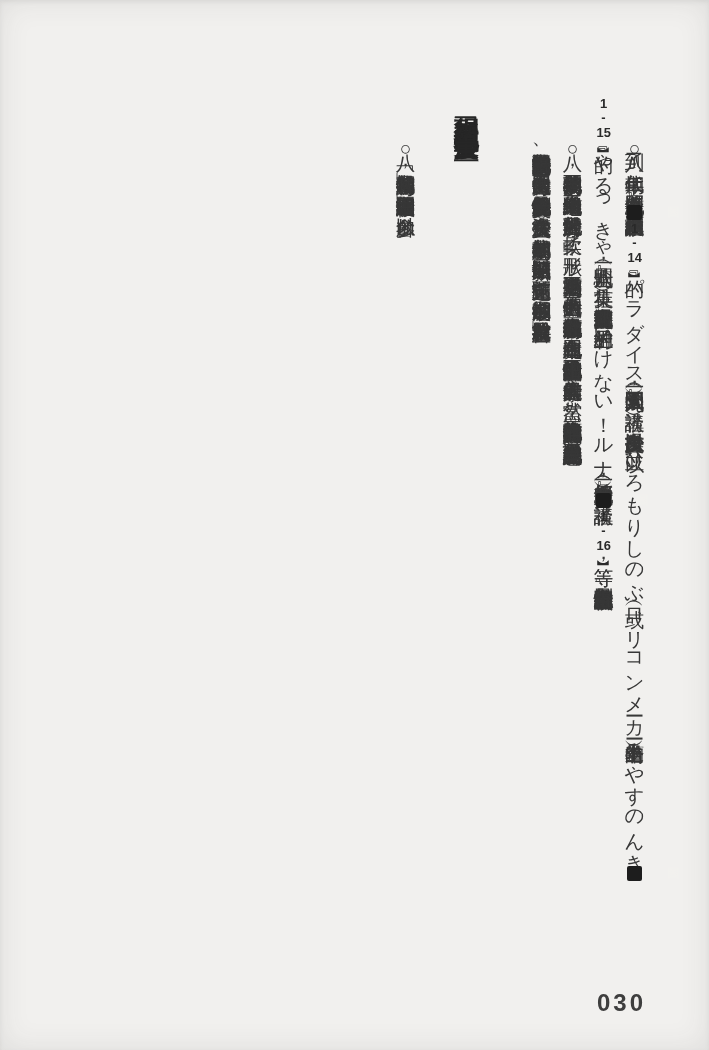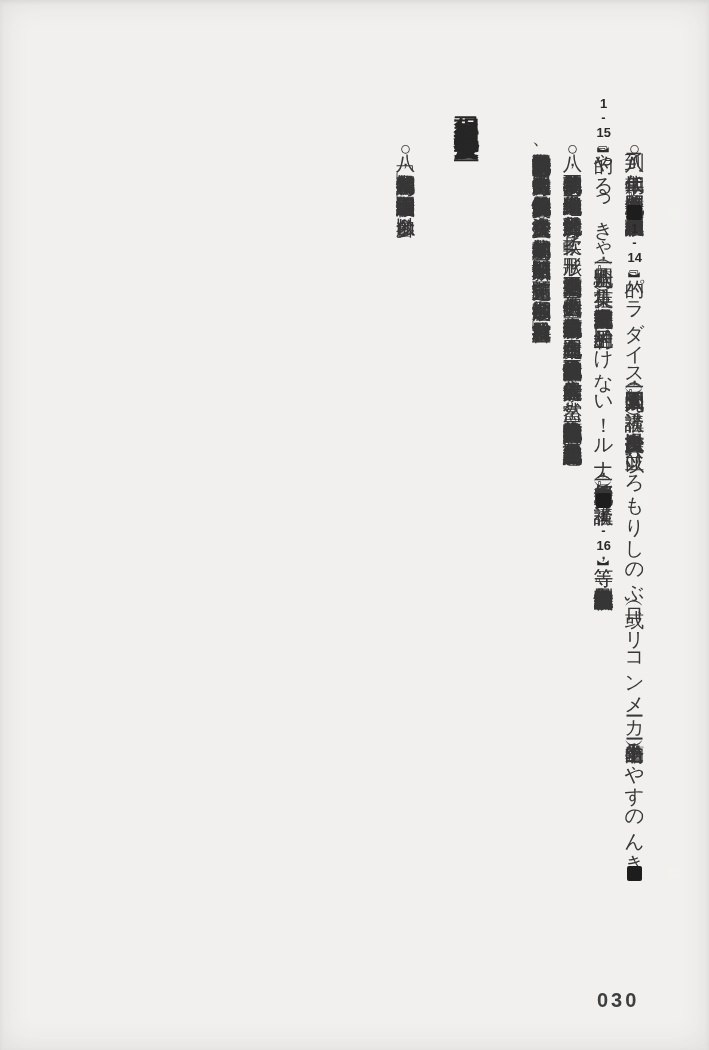--- a/index.html
+++ b/index.html
@@ -72,21 +72,21 @@
   }
   .figref .dash{
     text-orientation:upright;
   }
   .page-number{
     position:absolute;
     left:597px;
     top:989px;
     font-family:"Liberation Sans","DejaVu Sans",sans-serif;
     font-weight:bold;
-    font-size:20px;
+    font-size:24px;
     letter-spacing:3px;
     color:#3e3e3e;
   }
 </style>
 </head>
 <body>
 
 <div class="page">
   <main class="text-flow">
       <p><span>到了八○年代中期，以畫『修羅之門』（一九八九，講談社）系列出名的川原正敏</span><span class="figref"><span class="bracket">【</span><span class="figbox">圖</span><span class="tcy">1</span><span class="dash">-</span><span class="tcy">14</span><span class="bracket">】</span></span><span>的『パラダイス学園（天國學園）』（一九八五，講談社）；以畫美少女漫畫出身，並以ひろもりしのぶ（或ロリコンメーカー）筆名出道的みやすのんき</span><span class="figref"><span class="bracket">【</span><span class="figbox">圖</span><span class="tcy">1</span><span class="dash">-</span><span class="tcy">15</span><span class="bracket">】</span></span><span>的『やるっきゃ騎士』（一九八四，集英社）；還有在漫畫規制政策前最先成為箭靶，上村純子的『いけない！ルナ先生（俏妞老師）』（一九八六，講談社）</span><span class="figref"><span class="bracket">【</span><span class="figbox">圖</span><span class="tcy">1</span><span class="dash">-</span><span class="tcy">16</span><span class="bracket">】</span></span><span>等等，則是少年雜誌上最受歡迎的青春微色情校園喜劇漫畫。</span></p>

